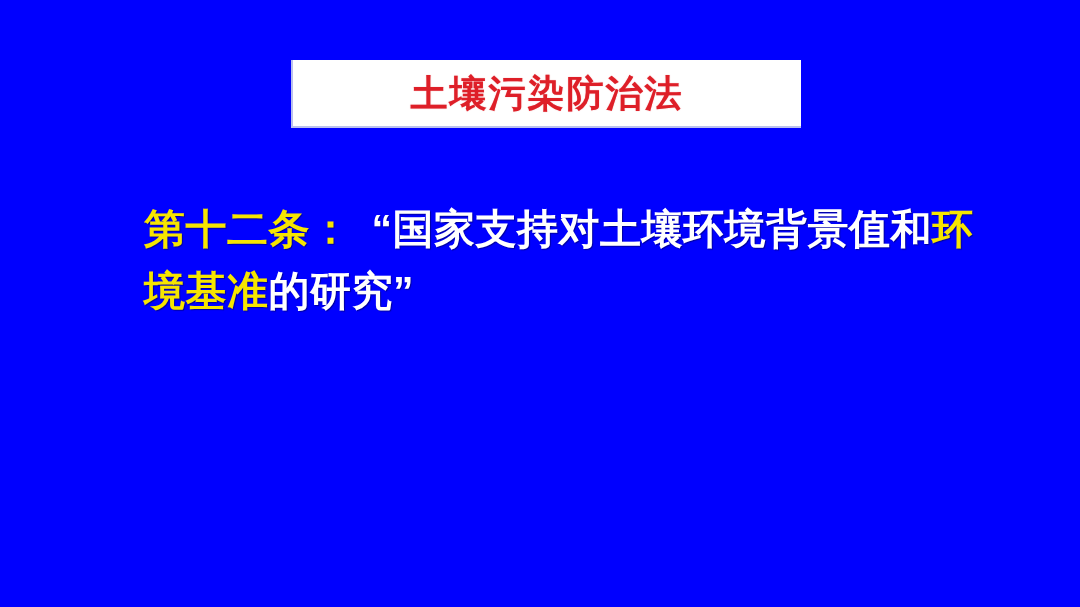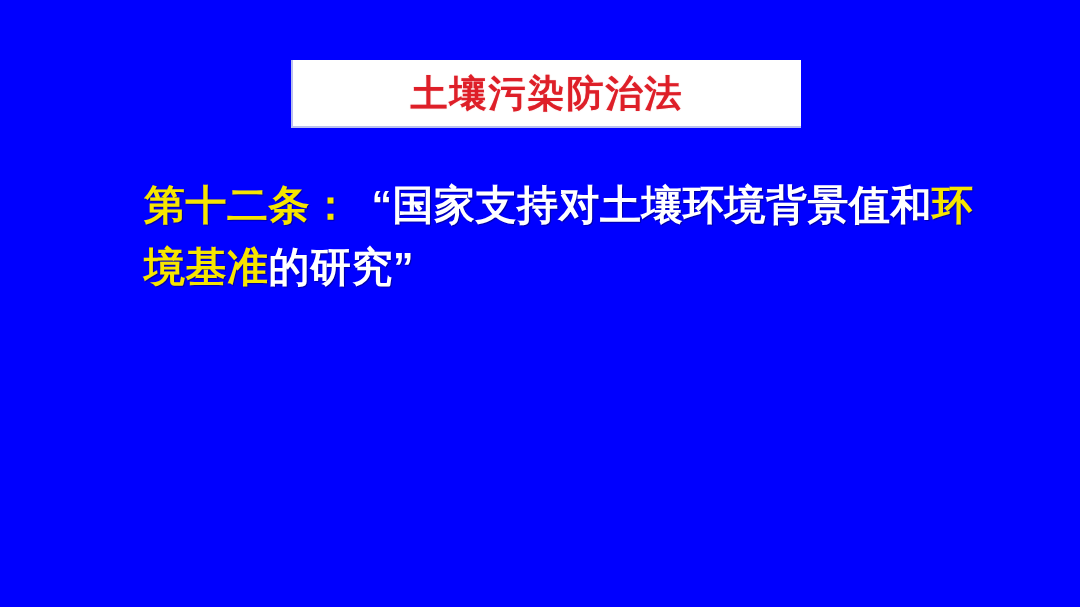--- a/index.html
+++ b/index.html
@@ -56,21 +56,21 @@
 
   .para {
     color: #ffffff;
     font-size: 41px;
     font-weight: bold;
     line-height: 62px;
     letter-spacing: 0.5px;
     text-shadow: 1px 1px 1px rgba(0,0,40,.45);
     margin: 0;
   }
-  .para.p1 { margin-bottom: 52px; }
+  .para.p1 { margin-bottom: 52px; margin-top: 24px; }
 
   .hl { color: #f6e500; }
   .gap { display: inline-block; width: 20px; }
 </style>
 </head>
 <body>
 
 <div class="slide">
 
   <div class="title-box">

